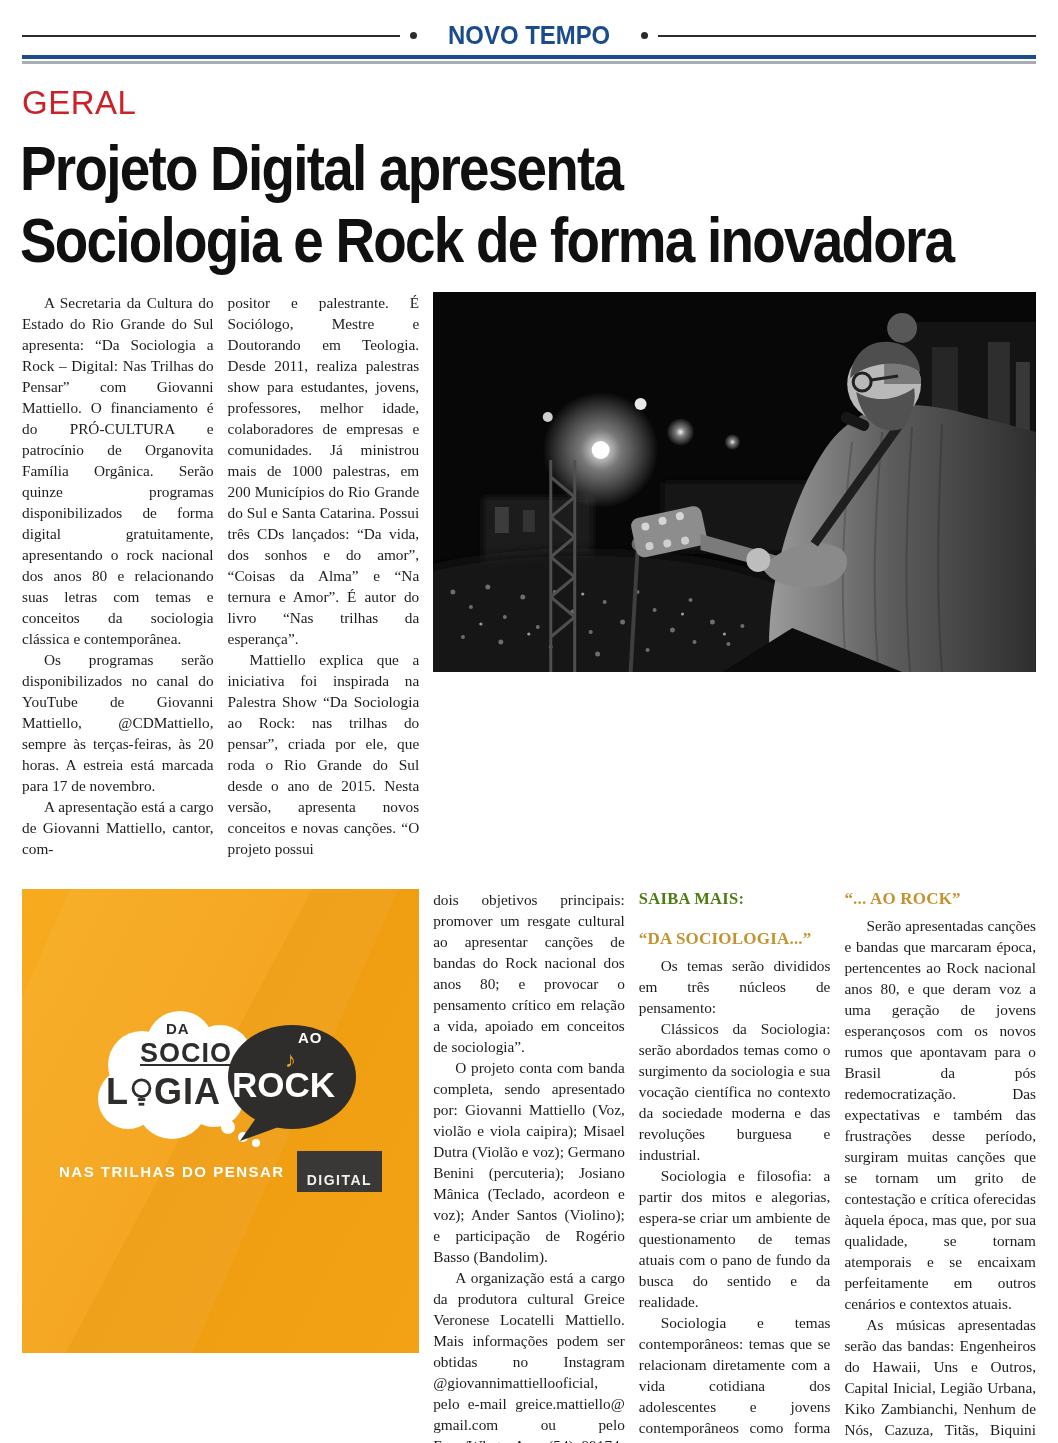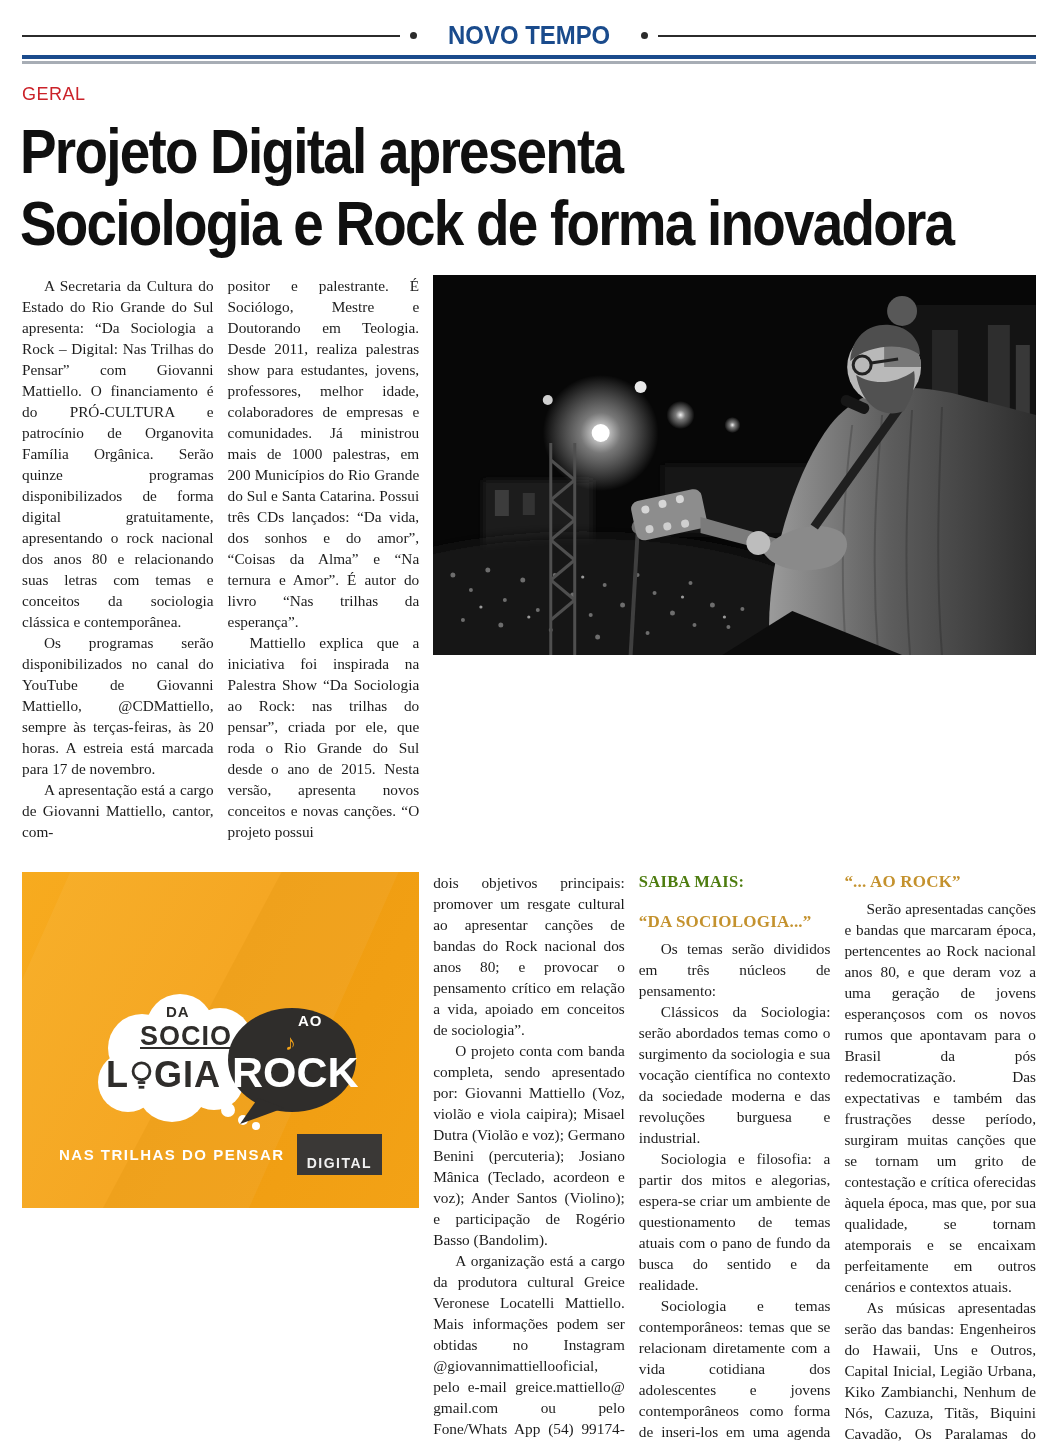--- a/index.html
+++ b/index.html
@@ -20,53 +20,53 @@
   .mast-email { position:absolute; left:0; right:0; text-align:center; top:4px;
                 font-style:italic; font-size:14px; color:#333; }
   .mast-date { position:absolute; right:0; top:6px; font-family:"Liberation Sans", sans-serif;
                font-size:12.5px; color:#222; letter-spacing:.3px; transform:scaleX(.9);
                transform-origin:right; }
   .double-rule { margin:4px 22px 0 22px; }
   .double-rule .r1 { height:4px; background:#1a4b8c; }
   .double-rule .r2 { height:3px; background:#a7adb5; margin-top:2px; }
 
   .section-label { margin:20px 0 0 22px; font-family:"Liberation Sans", sans-serif;
-                   font-size:18px; color:#cb2229; letter-spacing:.5px; }
+                   font-size:33px; color:#cb2229; letter-spacing:.5px; }
 
   
   .headline { margin:10px 0 0 20px; }
   .headline .hl { display:block; font-family:"Liberation Sans", sans-serif; font-weight:bold;
                   color:#101010; font-size:63px; line-height:72px; letter-spacing:-2px;
                   transform:scaleX(.87); transform-origin:left; white-space:nowrap; }
 
   
   .grid { display:grid; grid-template-columns:repeat(5, 1fr); column-gap:14px; margin:0 22px; }
   .grid.top { margin-top:16px; }
   .grid.mid { margin-top:30px; }
   .body-text p { font-size:15.3px; line-height:21px; text-align:justify; color:#1c1c1c; }
   .body-text p.ind { text-indent:22px; }
   .photo { grid-column:3 / 6; height:380px; background:#050505; overflow:hidden; }
   .photo svg { display:block; width:100%; height:100%; }
 
   .kicker { font-weight:bold; font-size:16.5px; color:#4d7c0f; margin-bottom:20px; letter-spacing:.3px; }
   .gold-sub { font-weight:bold; font-size:17px; color:#c4922e; margin-bottom:6px; letter-spacing:.2px; }
 
   
-  .promo { grid-column:1 / 3; height:336px; position:relative; overflow:hidden;
+  .promo { grid-column:1 / 3; height:464px; position:relative; overflow:hidden;
            background:linear-gradient(118deg, #f7ab1f 0%, #f5a318 45%, #ef9c10 45.2%, #f3a216 100%); }
   .promo .sheen { position:absolute; left:-40px; top:-120px; width:300px; height:700px;
                   background:rgba(255,255,255,.05); transform:rotate(24deg); }
   .logo-wrap { position:absolute; left:58px; top:118px; width:276px; height:150px; }
   .logo-wrap svg.blobs { position:absolute; left:0; top:0; width:276px; height:150px; }
   .lg { position:absolute; font-family:"Liberation Sans", sans-serif; font-weight:bold; color:#2f2d2b; }
   .lg-da    { left:86px;  top:13px;  font-size:15px; letter-spacing:1px; }
   .lg-socio { left:60px;  top:31px;  font-size:27px; letter-spacing:1px;text-decoration:underline; }
   .lg-row3  { left:26px;  top:64px;  font-size:36px; letter-spacing:1px; display:flex; align-items:center; }
   .lg-ao    { left:218px; top:22px;  font-size:15px; color:#fff; letter-spacing:1px; }
-  .lg-rock  { left:152px; top:58px;  font-size:43px; color:#fff; letter-spacing:0px; }
+  .lg-rock  { left:152px; top:58px;  font-size:35px; color:#fff; letter-spacing:0px; }
   .lg-note  { left:205px; top:40px;  font-size:22px; color:#f5a318; font-weight:bold; }
   .bulb { width:23px; height:30px; margin:2px 1px 0 1px; }
   .tagline-row { position:absolute; left:0; right:0; top:262px; display:flex; justify-content:center;
                  align-items:center; gap:12px; }
   .tagline { font-family:"Liberation Sans", sans-serif; font-weight:bold; font-size:15px;
              color:#ffffff; letter-spacing:1.5px; }
   .badge { font-family:"Liberation Sans", sans-serif; font-weight:bold; font-size:14px;
            color:#f1f1f1; background:#3a3836; padding:21px 10px 4px 10px; letter-spacing:1.5px; }
 </style>
 </head>

